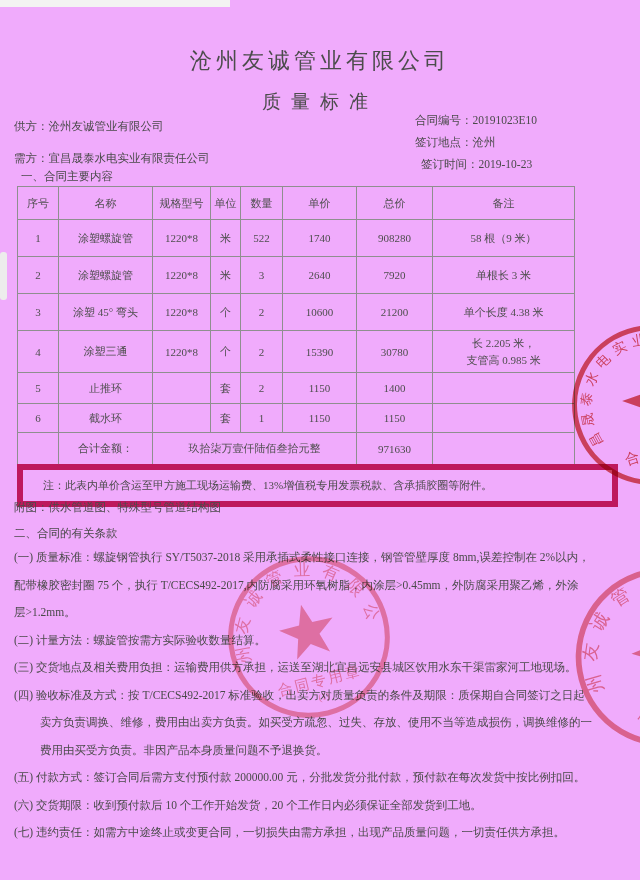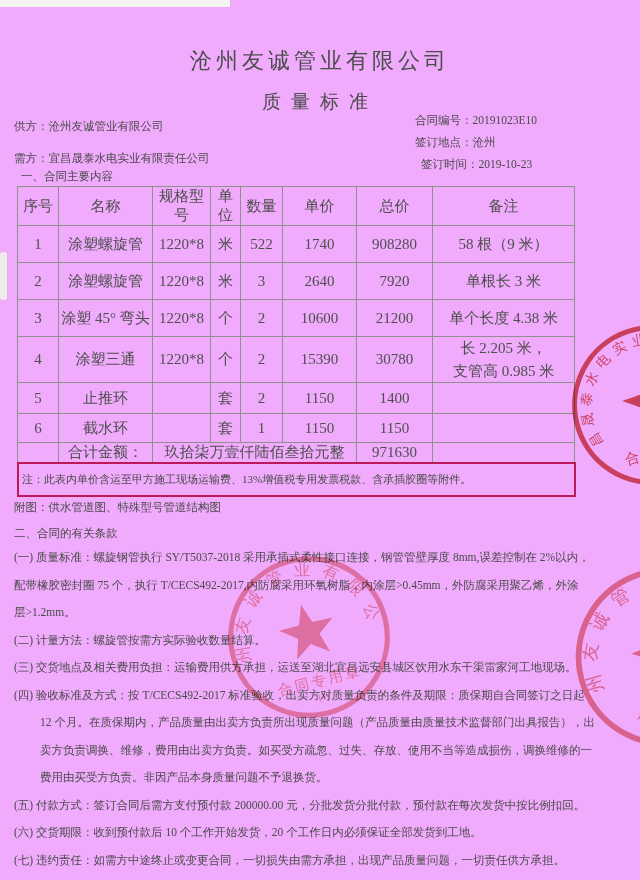--- a/index.html
+++ b/index.html
@@ -25,31 +25,31 @@
   .meta-number{left:415px;top:113px;}
   .meta-place{left:415px;top:135px;}
   .meta-date{left:421px;top:157px;}
   .section1{left:14px;top:169px;margin-left:7px;}
   .attach-line{left:14px;top:500px;}
   .section2{left:14px;top:526px;}
 
   .table-wrap{position:absolute;left:17px;top:186px;width:557px;}
   table.items{
     border-collapse:collapse;table-layout:fixed;width:557px;
-    font-size:15px;color:#4e4e4e;
+    font-size:11px;color:#4e4e4e;
   }
   table.items th,table.items td{
     border:1px solid #8f8f8f;text-align:center;vertical-align:middle;
     padding:0 2px;font-weight:normal;overflow:hidden;
   }
   table.items thead tr{height:33px;}
   td.remark{white-space:pre-line;line-height:1.5;}
   .note-box{
-    border:2px solid #be185d;margin-top:-1px;height:31px;width:549px;
-    display:flex;align-items:center;font-size:11px;padding:0 3px;
+    border:6px solid #be185d;margin-top:-1px;height:31px;width:549px;
+    display:flex;align-items:center;font-size:11px;padding:0 20px;
     white-space:nowrap;
   }
   .terms{
     position:absolute;left:14px;top:544px;width:620px;
     font-size:11.5px;line-height:27.5px;
   }
   .term-line{white-space:nowrap;}
   .term-line.indent{padding-left:26px;}
   .stamp{position:absolute;mix-blend-mode:multiply;pointer-events:none;}
   .stamp svg{display:block;width:100%;height:100%;}
@@ -150,21 +150,21 @@
           <tr style="height: 29px;">
             <td>6</td>
             <td>截水环</td>
             <td></td>
             <td>套</td>
             <td>1</td>
             <td>1150</td>
             <td>1150</td>
             <td class="remark"></td>
           </tr>
-          <tr style="height: 16px;">
+          <tr style="height: 32px;">
             <td colspan="1"></td>
             <td colspan="1">合计金额：</td>
             <td colspan="4">玖拾柒万壹仟陆佰叁拾元整</td>
             <td colspan="1">971630</td>
             <td colspan="1"></td>
           </tr>
         </tbody>
     </table>
     <div class="note-box">注：此表内单价含运至甲方施工现场运输费、13%增值税专用发票税款、含承插胶圈等附件。</div>
   </div>
@@ -172,21 +172,20 @@
   <div class="abs attach-line">附图：供水管道图、特殊型号管道结构图</div>
   <div class="abs section2">二、合同的有关条款</div>
 
   <div class="terms" id="terms">
       <div class="term-line">(一) 质量标准：螺旋钢管执行 SY/T5037-2018 采用承插式柔性接口连接，钢管管壁厚度 8mm,误差控制在 2%以内，</div>
       <div class="term-line">配带橡胶密封圈 75 个，执行 T/CECS492-2017,内防腐采用环氧树脂，内涂层&gt;0.45mm，外防腐采用聚乙烯，外涂</div>
       <div class="term-line">层&gt;1.2mm。</div>
       <div class="term-line">(二) 计量方法：螺旋管按需方实际验收数量结算。</div>
       <div class="term-line">(三) 交货地点及相关费用负担：运输费用供方承担，运送至湖北宜昌远安县城区饮用水东干渠雷家河工地现场。</div>
       <div class="term-line">(四) 验收标准及方式：按 T/CECS492-2017 标准验收，出卖方对质量负责的条件及期限：质保期自合同签订之日起</div>
-      <div class="term-line indent">12 个月。在质保期内，产品质量由出卖方负责所出现质量问题（产品质量由质量技术监督部门出具报告），出</div>
       <div class="term-line indent">卖方负责调换、维修，费用由出卖方负责。如买受方疏忽、过失、存放、使用不当等造成损伤，调换维修的一</div>
       <div class="term-line indent">费用由买受方负责。非因产品本身质量问题不予退换货。</div>
       <div class="term-line">(五) 付款方式：签订合同后需方支付预付款 200000.00 元，分批发货分批付款，预付款在每次发货中按比例扣回。</div>
       <div class="term-line">(六) 交货期限：收到预付款后 10 个工作开始发货，20 个工作日内必须保证全部发货到工地。</div>
       <div class="term-line">(七) 违约责任：如需方中途终止或变更合同，一切损失由需方承担，出现产品质量问题，一切责任供方承担。</div>
     </div>
 
   <div class="stamp" id="stamp-buyer" style="left:567px;top:320px;width:170px;height:170px;opacity:0.82;transform:rotate(-18deg);">
       <svg viewBox="0 0 200 200">
         <defs>

